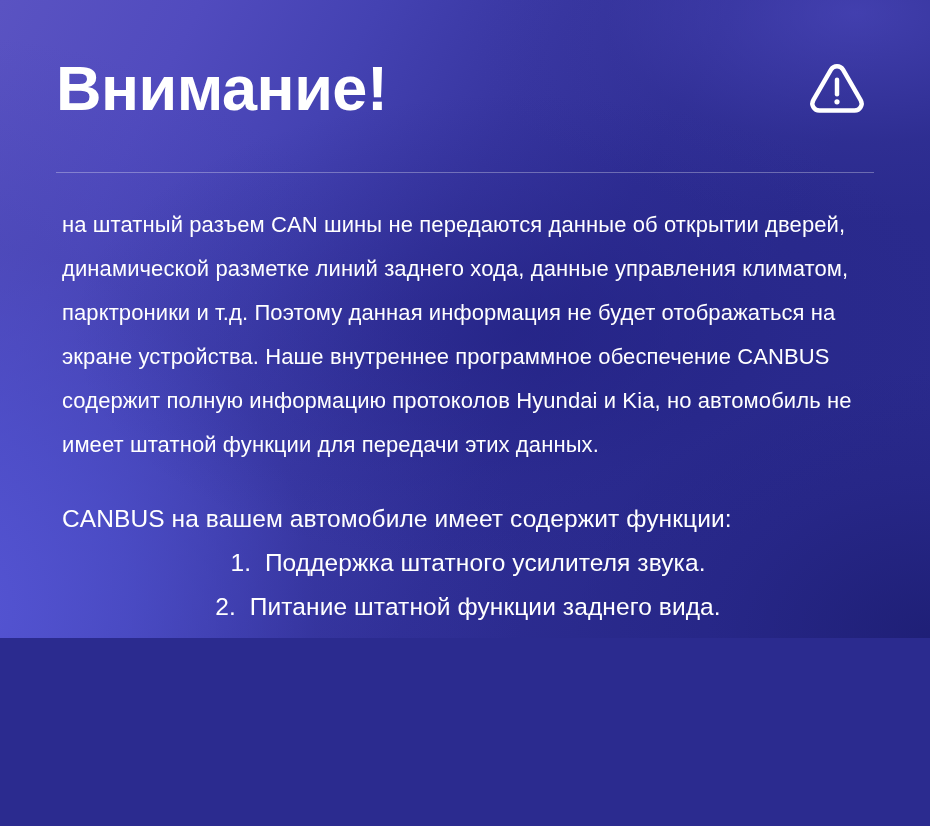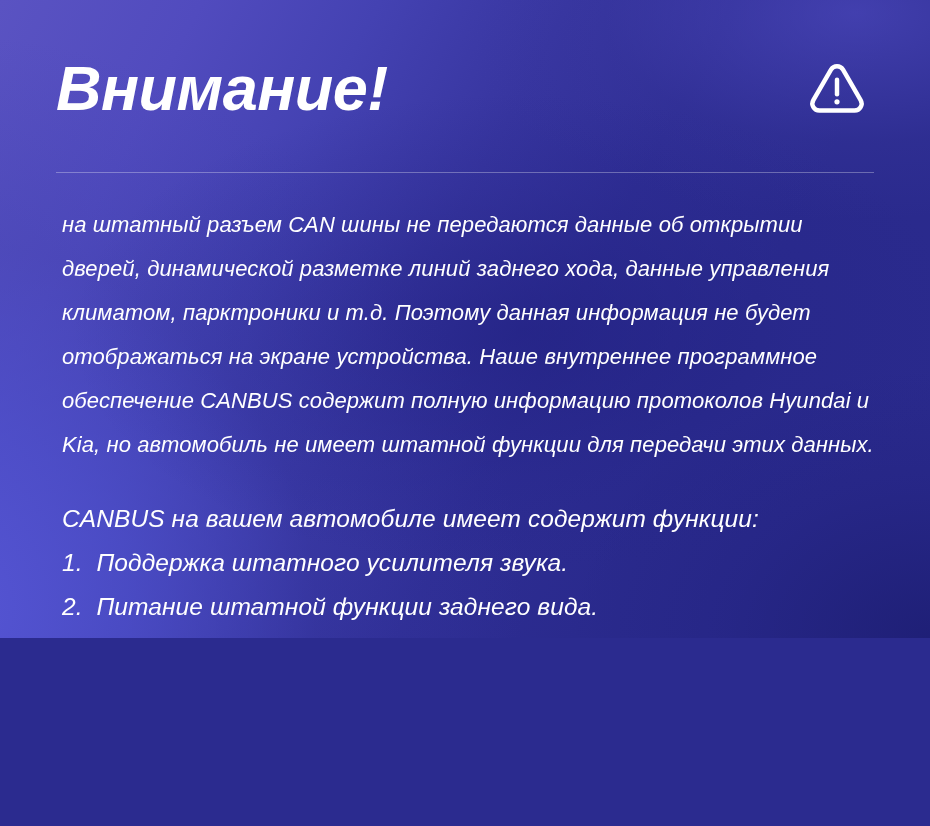--- a/index.html
+++ b/index.html
@@ -16,21 +16,20 @@
   }
 
   
   .banner {
     position: relative;
     width: 930px;
     height: 638px;
     box-sizing: border-box;
     overflow: hidden;
     background: #b91c1c;
-    font-style: italic;
   }
 
   
   .bg-layer {
     position: absolute;
     inset: 0;
     pointer-events: none;
   }
   .bg-base {
     background: linear-gradient(118deg,
@@ -132,20 +131,21 @@
     margin: 0;
     white-space: nowrap;
   }
   .fn-list {
     margin: 0;
     padding: 0;
     list-style: none;
   }
   .fn-list li {
     white-space: nowrap;
+    text-align: center;
   }
   .fn-num {
     white-space: pre;
   }
 </style>
 </head>
 <body>
 
 <div class="banner">
 

